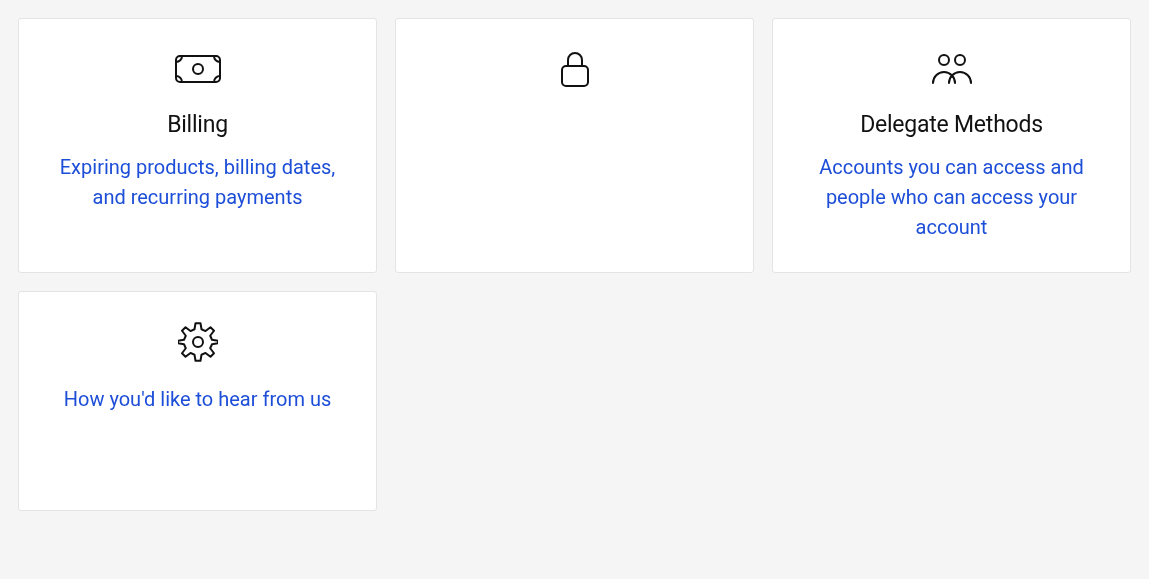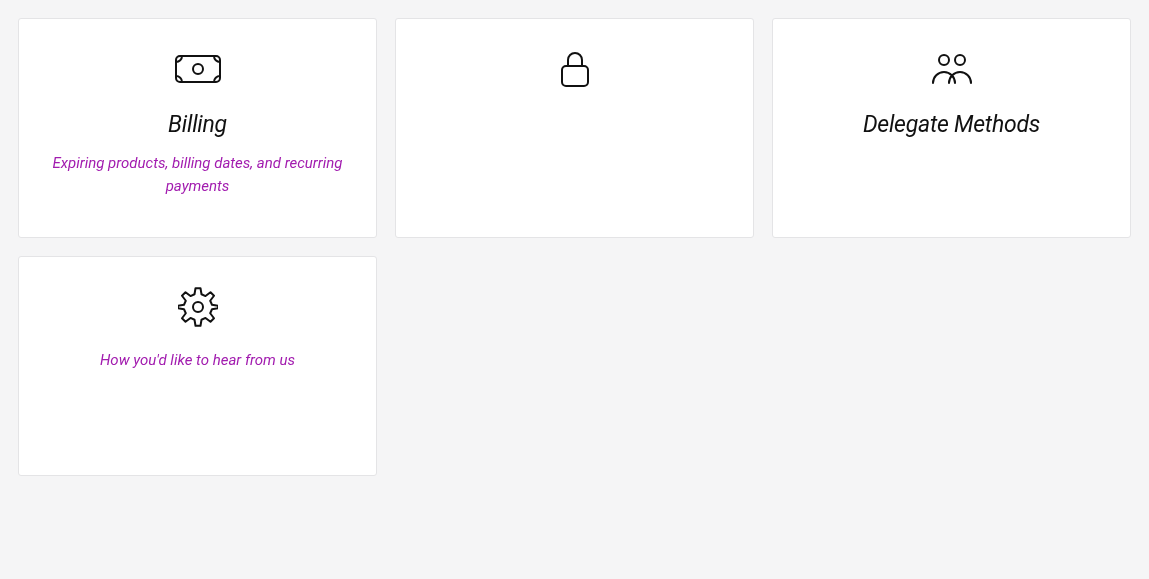--- a/index.html
+++ b/index.html
@@ -43,28 +43,26 @@
       fill: none;
       stroke-linecap: round;
       stroke-linejoin: round;
     }
     .card-title {
       font-size: 23px;
       font-weight: 400;
       color: #111;
       margin-bottom: 14px;
       letter-spacing: -0.01em;
-      font-style: italic;
     }
     .card-desc {
-      font-size: 15px;
-      color: #a21caf;
+      font-size: 20px;
+      color: #1d4ed8;
       line-height: 1.5;
       max-width: 300px;
-      font-style: italic;
     }
   </style>
 </head>
 <body>
 
 <div class="grid">
 
   <div class="card">
     <div class="card-icon">
       <svg width="48" height="30" viewBox="0 0 48 30">
@@ -94,20 +92,21 @@
   <div class="card">
     <div class="card-icon">
       <svg width="48" height="34" viewBox="0 0 48 34">
         <circle cx="16" cy="8" r="5"></circle>
         <circle cx="32" cy="8" r="5"></circle>
         <path d="M5 31 A11 11 0 0 1 27 31"></path>
         <path d="M21 31 A11 11 0 0 1 43 31"></path>
       </svg>
     </div>
     <div class="card-title">Delegate Methods</div>
+    <div class="card-desc">Accounts you can access and people who can access your account</div>
   </div>
 
   <div class="card">
     <div class="card-icon">
       <svg width="40" height="40" viewBox="0 0 40 40">
         <circle cx="20" cy="20" r="5"></circle>
         <path d="M20 3 L22.5 3 L23.5 9 L27.5 10.8 L32.5 7 L36 10.5 L32.2 15.5 L34 19.5 L40 20.5 L40 23 L34 24 L32.2 28 L36 33 L32.5 36.5 L27.5 32.7 L23.5 34.5 L22.5 40.5 L20 40.5 L17.5 40.5 L16.5 34.5 L12.5 32.7 L7.5 36.5 L4 33 L7.8 28 L6 24 L0 23 L0 20.5 L6 19.5 L7.8 15.5 L4 10.5 L7.5 7 L12.5 10.8 L16.5 9 L17.5 3 Z" transform="translate(0,-1.75) scale(1,1)" stroke-width="2"></path>
       </svg>
     </div>
     <div class="card-desc">How you'd like to hear from us</div>

